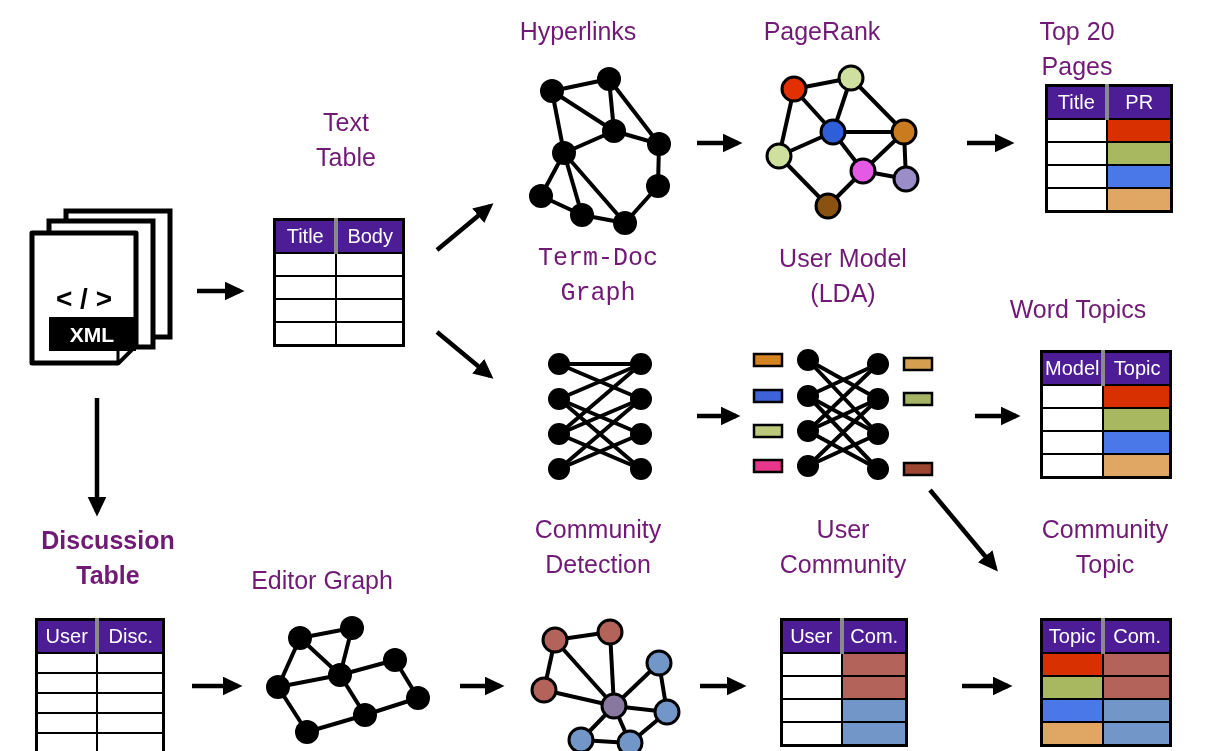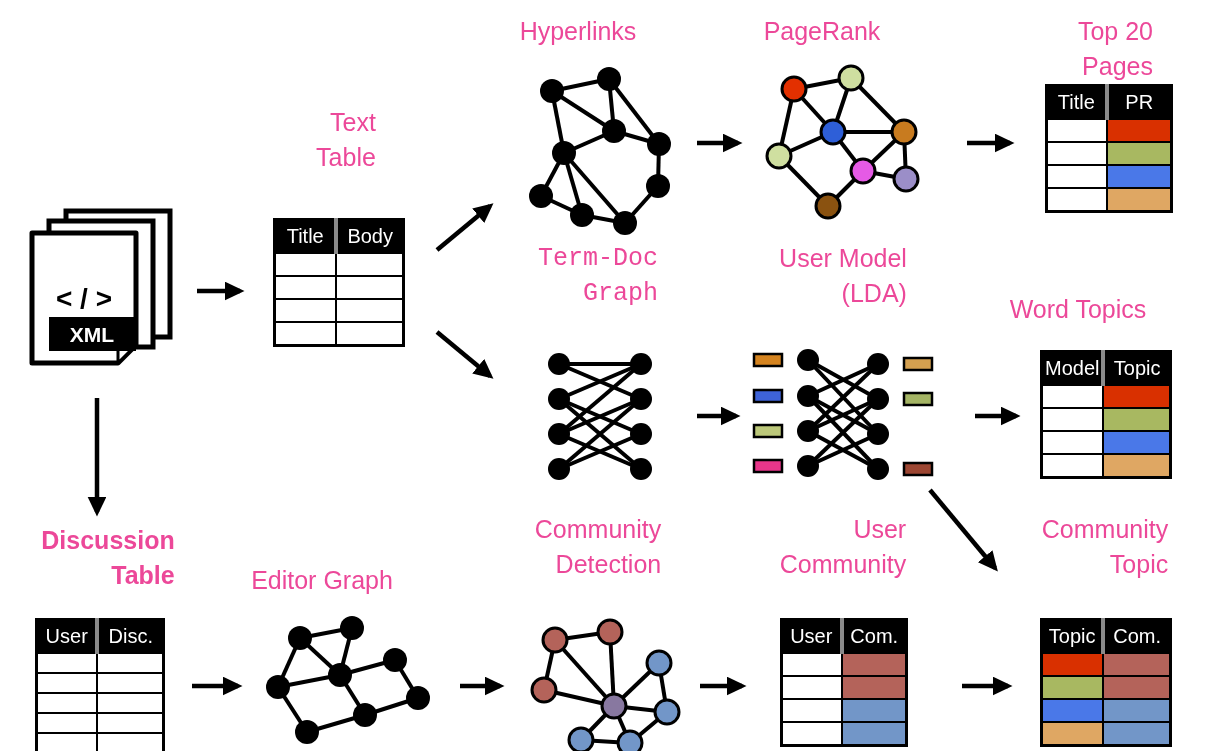--- a/index.html
+++ b/index.html
@@ -1,36 +1,36 @@
 <!DOCTYPE html>
 <html><head>
 <meta charset="utf-8">
 <style>
   * { margin:0; padding:0; box-sizing:border-box; }
   html,body { background:#ffffff; font-family:"Liberation Sans", sans-serif; }
   .canvas { position:relative; width:1229px; height:751px; background:#ffffff; overflow:hidden; }
   .canvas > * { position:absolute; }
   .label {
     transform:translateX(-50%);
-    text-align:right;
+    text-align:center;
     white-space:pre-line;
     font-size:25px;
     line-height:35px;
-    color:#ec4899;
+    color:#701a75;
   }
   .arrows { left:0; top:0; pointer-events:none; }
   svg.graph { overflow:visible; }
   table.dtable {
     border-collapse:collapse;
     background:#ffffff;
     table-layout:fixed;
     border:3px solid #000;
   }
   .dtable th {
-    background:#000000;
+    background:#4c1d95;
     color:#fff;
     font-weight:normal;
     font-size:20px;
     padding:4px 2px;
     border:none;
     overflow:hidden;
     white-space:nowrap;
   }
   .dtable th + th { border-left:4px solid #8a8a8a; }
   .dtable th:first-child { width:48%; }

